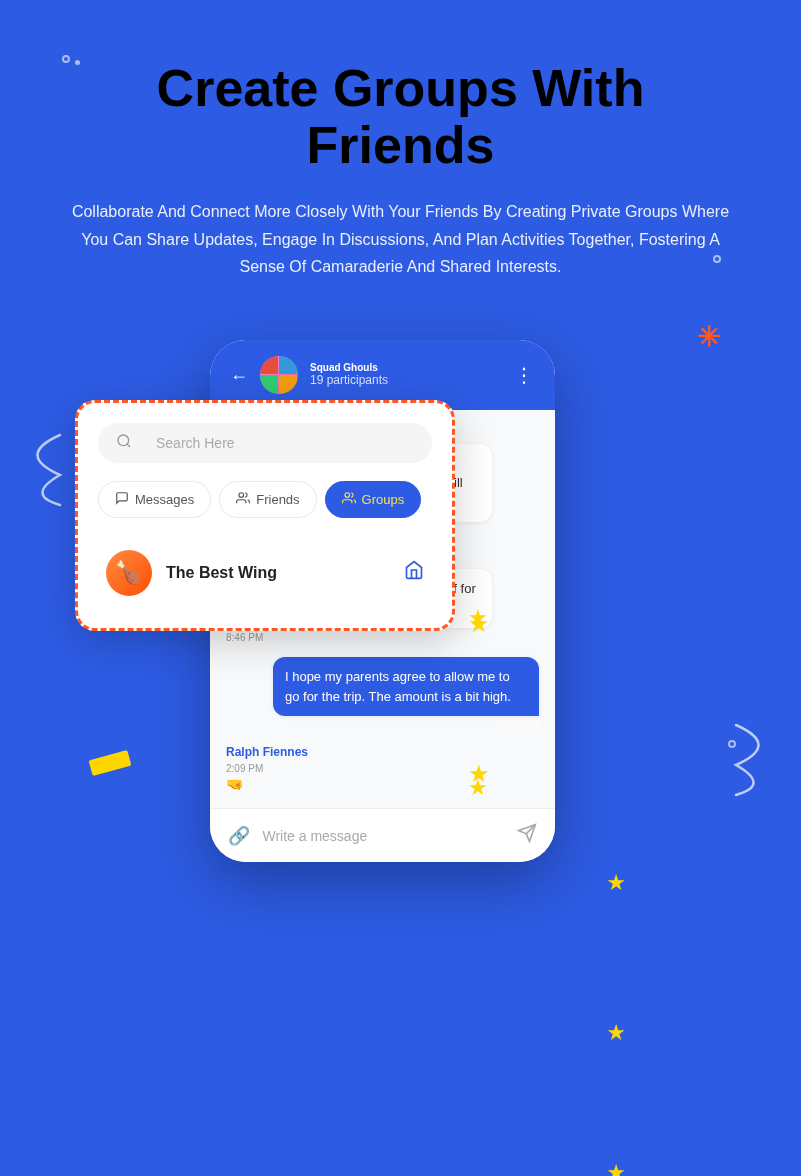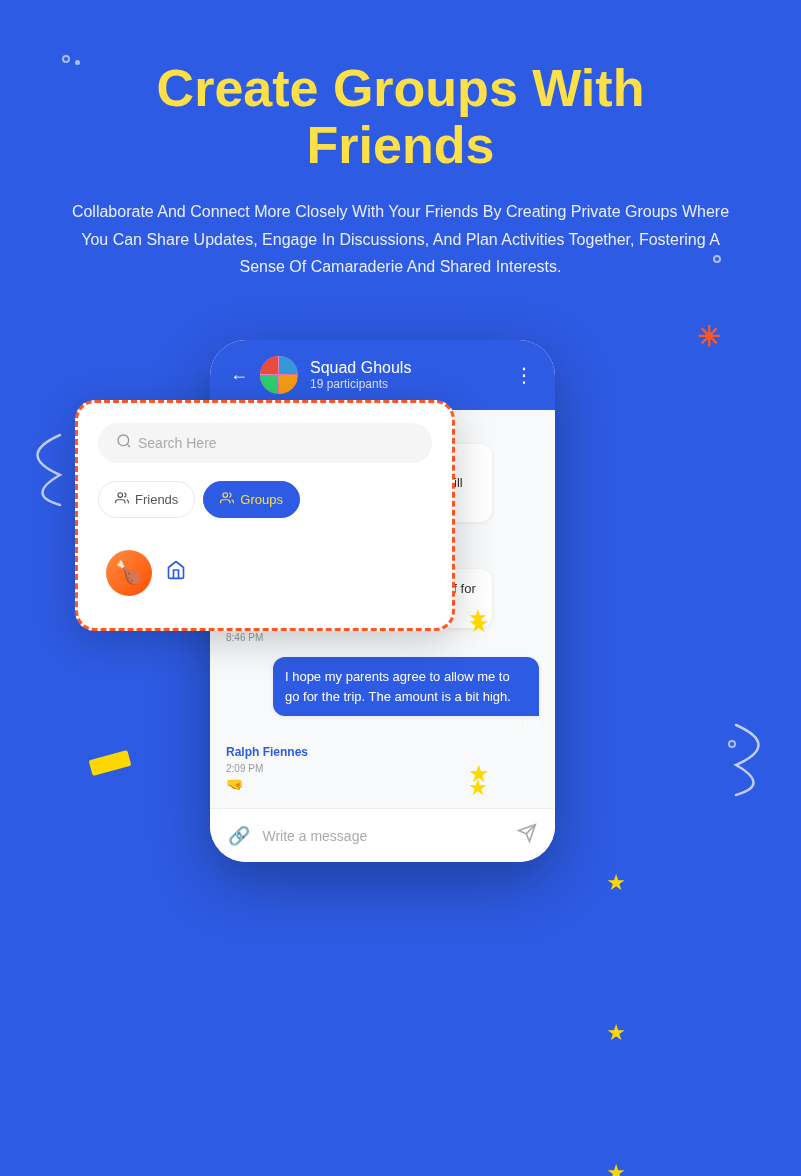--- a/index.html
+++ b/index.html
@@ -42,21 +42,21 @@
 
     
     .header-section {
       text-align: center;
       padding: 60px 60px 30px;
       position: relative;
     }
     .main-title {
       font-size: 52px;
       font-weight: 800;
-      color: #fde047;
+      color: #000000;
       line-height: 1.1;
       margin-bottom: 24px;
     }
     .subtitle {
       font-size: 16px;
       color: rgba(255,255,255,0.9);
       line-height: 1.7;
       max-width: 680px;
       margin: 0 auto;
     }
@@ -110,22 +110,22 @@
       border-radius: 1px;
     }
     .avatar-quad:nth-child(1) { background: #e74c3c; }
     .avatar-quad:nth-child(2) { background: #3498db; }
     .avatar-quad:nth-child(3) { background: #2ecc71; }
     .avatar-quad:nth-child(4) { background: #f39c12; }
 
     .group-info { flex: 1; }
     .group-name {
       color: white;
-      font-size: 16px;
-      font-weight: 400;
+      font-size: 10px;
+      font-weight: 700;
     }
     .group-participants {
       color: rgba(255,255,255,0.8);
       font-size: 12px;
     }
     .more-dots {
       color: white;
       font-size: 20px;
       letter-spacing: 1px;
     }
@@ -210,21 +210,21 @@
       box-shadow: 0 10px 40px rgba(0,0,0,0.2);
       z-index: 3;
       padding: 20px;
       border: 3px dashed #FF5722;
     }
 
     
     .search-bar {
       display: flex;
       align-items: center;
-      gap: 6px;
+      gap: 24px;
       background: #F5F5F5;
       border-radius: 25px;
       padding: 10px 18px;
       margin-bottom: 18px;
     }
     .search-icon { font-size: 16px; color: #999; }
     .search-text { font-size: 14px; color: #AAAAAA; }
 
     
     .tab-bar {
@@ -407,20 +407,28 @@
           <line x1="21" y1="21" x2="16.65" y2="16.65"></line>
         </svg>
       </span>
       <span class="search-text">Search Here</span>
     </div>
 
     <div class="tab-bar">
       <div class="tab-item">
         <span class="tab-icon">
           <svg width="14" height="14" viewBox="0 0 24 24" fill="none" stroke="currentColor" stroke-width="2">
+            <path d="M21 15a2 2 0 0 1-2 2H7l-4 4V5a2 2 0 0 1 2-2h14a2 2 0 0 1 2 2z"></path>
+          </svg>
+        </span>
+        <span>Messages</span>
+      </div>
+      <div class="tab-item">
+        <span class="tab-icon">
+          <svg width="14" height="14" viewBox="0 0 24 24" fill="none" stroke="currentColor" stroke-width="2">
             <path d="M17 21v-2a4 4 0 0 0-4-4H5a4 4 0 0 0-4 4v2"></path>
             <circle cx="9" cy="7" r="4"></circle>
             <path d="M23 21v-2a4 4 0 0 0-3-3.87"></path>
             <path d="M16 3.13a4 4 0 0 1 0 7.75"></path>
           </svg>
         </span>
         <span>Friends</span>
       </div>
       <div class="tab-item active">
         <span class="tab-icon">
@@ -432,20 +440,21 @@
           </svg>
         </span>
         <span>Groups</span>
       </div>
     </div>
 
     <div class="group-item">
       <div class="group-thumb group-thumb-wing">
         <span class="wing-avatar-inner">🍗</span>
       </div>
+      <span class="group-label">The Best Wing</span>
       <span class="home-icon">
         <svg width="20" height="20" viewBox="0 0 24 24" fill="none" stroke="#2D5BE3" stroke-width="2">
           <path d="M3 9l9-7 9 7v11a2 2 0 0 1-2 2H5a2 2 0 0 1-2-2z"></path>
           <polyline points="9 22 9 12 15 12 15 22"></polyline>
         </svg>
       </span>
     </div>
 
 
   </div>

